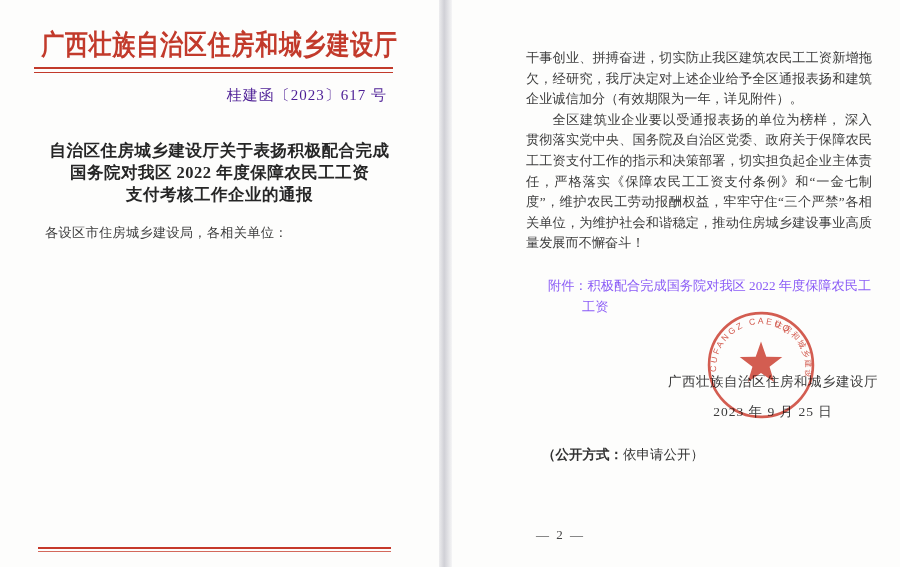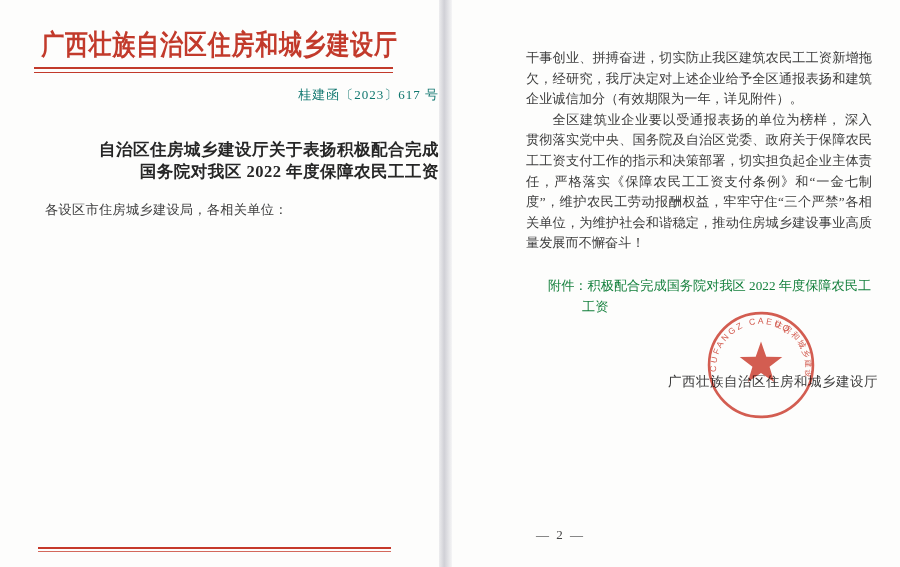--- a/index.html
+++ b/index.html
@@ -19,46 +19,46 @@
     margin-top:30px;text-align:center;font-weight:bold;
     color:#c23a2b;font-size:28px;line-height:30px;white-space:nowrap;
     transform:scaleX(0.82);transform-origin:50% 50%;
     letter-spacing:1px;
   }
   .red-rule{
     margin:7px 46px 0 34px;height:3px;
     border-top:2.5px solid #c23a2b;border-bottom:1.5px solid #c23a2b;
   }
   .doc-number{
-    margin-top:13px;text-align:right;
-    font-size:13px;color:#0f766e;letter-spacing:1px;
+    margin-top:13px;text-align:right;padding-right:52px;
+    font-size:15px;color:#4c1d95;letter-spacing:1px;
   }
   .doc-title{
-    margin-top:35px;text-align:right;font-weight:bold;color:#262626;
+    margin-top:35px;text-align:center;font-weight:bold;color:#262626;
     font-size:16.5px;line-height:22px;letter-spacing:0.5px;
   }
   .body-block{
     margin-top:17px;padding:0 29px 0 45px;
     font-size:13.2px;line-height:20.6px;text-align:justify;
     letter-spacing:0.3px;color:#3c3c3c;
   }
   .body-block p{margin:0;text-indent:2em;}
   .body-block p.no-indent{text-indent:0;}
   .bottom-rule{
     position:absolute;left:38px;right:48px;top:547px;height:2px;
     border-top:2px solid #c6392b;border-bottom:1px solid #d4685c;
   }
 
   
   .page-right .body-block{
     margin-top:0;padding:48px 28px 0 74px;
     letter-spacing:0;
   }
   .attachment{
-    padding:21px 24px 0 96px;font-size:13.2px;line-height:21px;color:#15803d;
+    padding:21px 24px 0 96px;font-size:13.2px;line-height:21px;color:#8b5cf6;
     text-indent:-34px;margin-left:34px;
   }
   .sig-block{
     margin:56px 22px 0 0;float:right;text-align:center;
     font-size:13.5px;color:#3c3c3c;position:relative;z-index:1;
   }
   .sig-line{letter-spacing:0.5px;}
   .sig-date{margin-top:12px;letter-spacing:1px;}
   .disclosure{
     clear:both;padding:25px 0 0 90px;font-size:13.5px;color:#333;
@@ -78,20 +78,21 @@
 <div class="spread">
 
   <div class="page page-left">
     <div class="letterhead">广西壮族自治区住房和城乡建设厅</div>
     <div class="red-rule"></div>
     <div class="doc-number">桂建函〔2023〕617 号</div>
 
     <div class="doc-title">
       <div>自治区住房城乡建设厅关于表扬积极配合完成</div>
       <div>国务院对我区 2022 年度保障农民工工资</div>
+      <div>支付考核工作企业的通报</div>
     </div>
 
     <div class="body-block">
       <p class="no-indent">各设区市住房城乡建设局，各相关单位：</p>
     </div>
 
     <div class="bottom-rule"></div>
   </div>
 
   <div class="seam"></div>
@@ -116,19 +117,23 @@
         <textPath href="#sealArc" startOffset="4%">CUFANGZ CAEUQ</textPath>
       </text>
       <text font-size="8" fill="#cf473a" letter-spacing="1.5">
         <textPath href="#sealArc" startOffset="58%">住房和城乡建设厅</textPath>
       </text>
       <polygon fill="#cf473a" points="55,32 60.2,46.9 75.9,47.2 63.4,56.7 67.9,71.8 55,62.8 42.1,71.8 46.6,56.7 34.1,47.2 49.8,46.9"></polygon>
     </svg>
 
     <div class="sig-block">
       <div class="sig-line">广西壮族自治区住房和城乡建设厅</div>
+      <div class="sig-date">2023 年 9 月 25 日</div>
     </div>
 
+    <div class="disclosure">
+      <span class="bold">（公开方式：</span><span>依申请公开）</span>
+    </div>
 
     <div class="page-num">— 2 —</div>
   </div>
 
 </div>
 
 </body></html>

